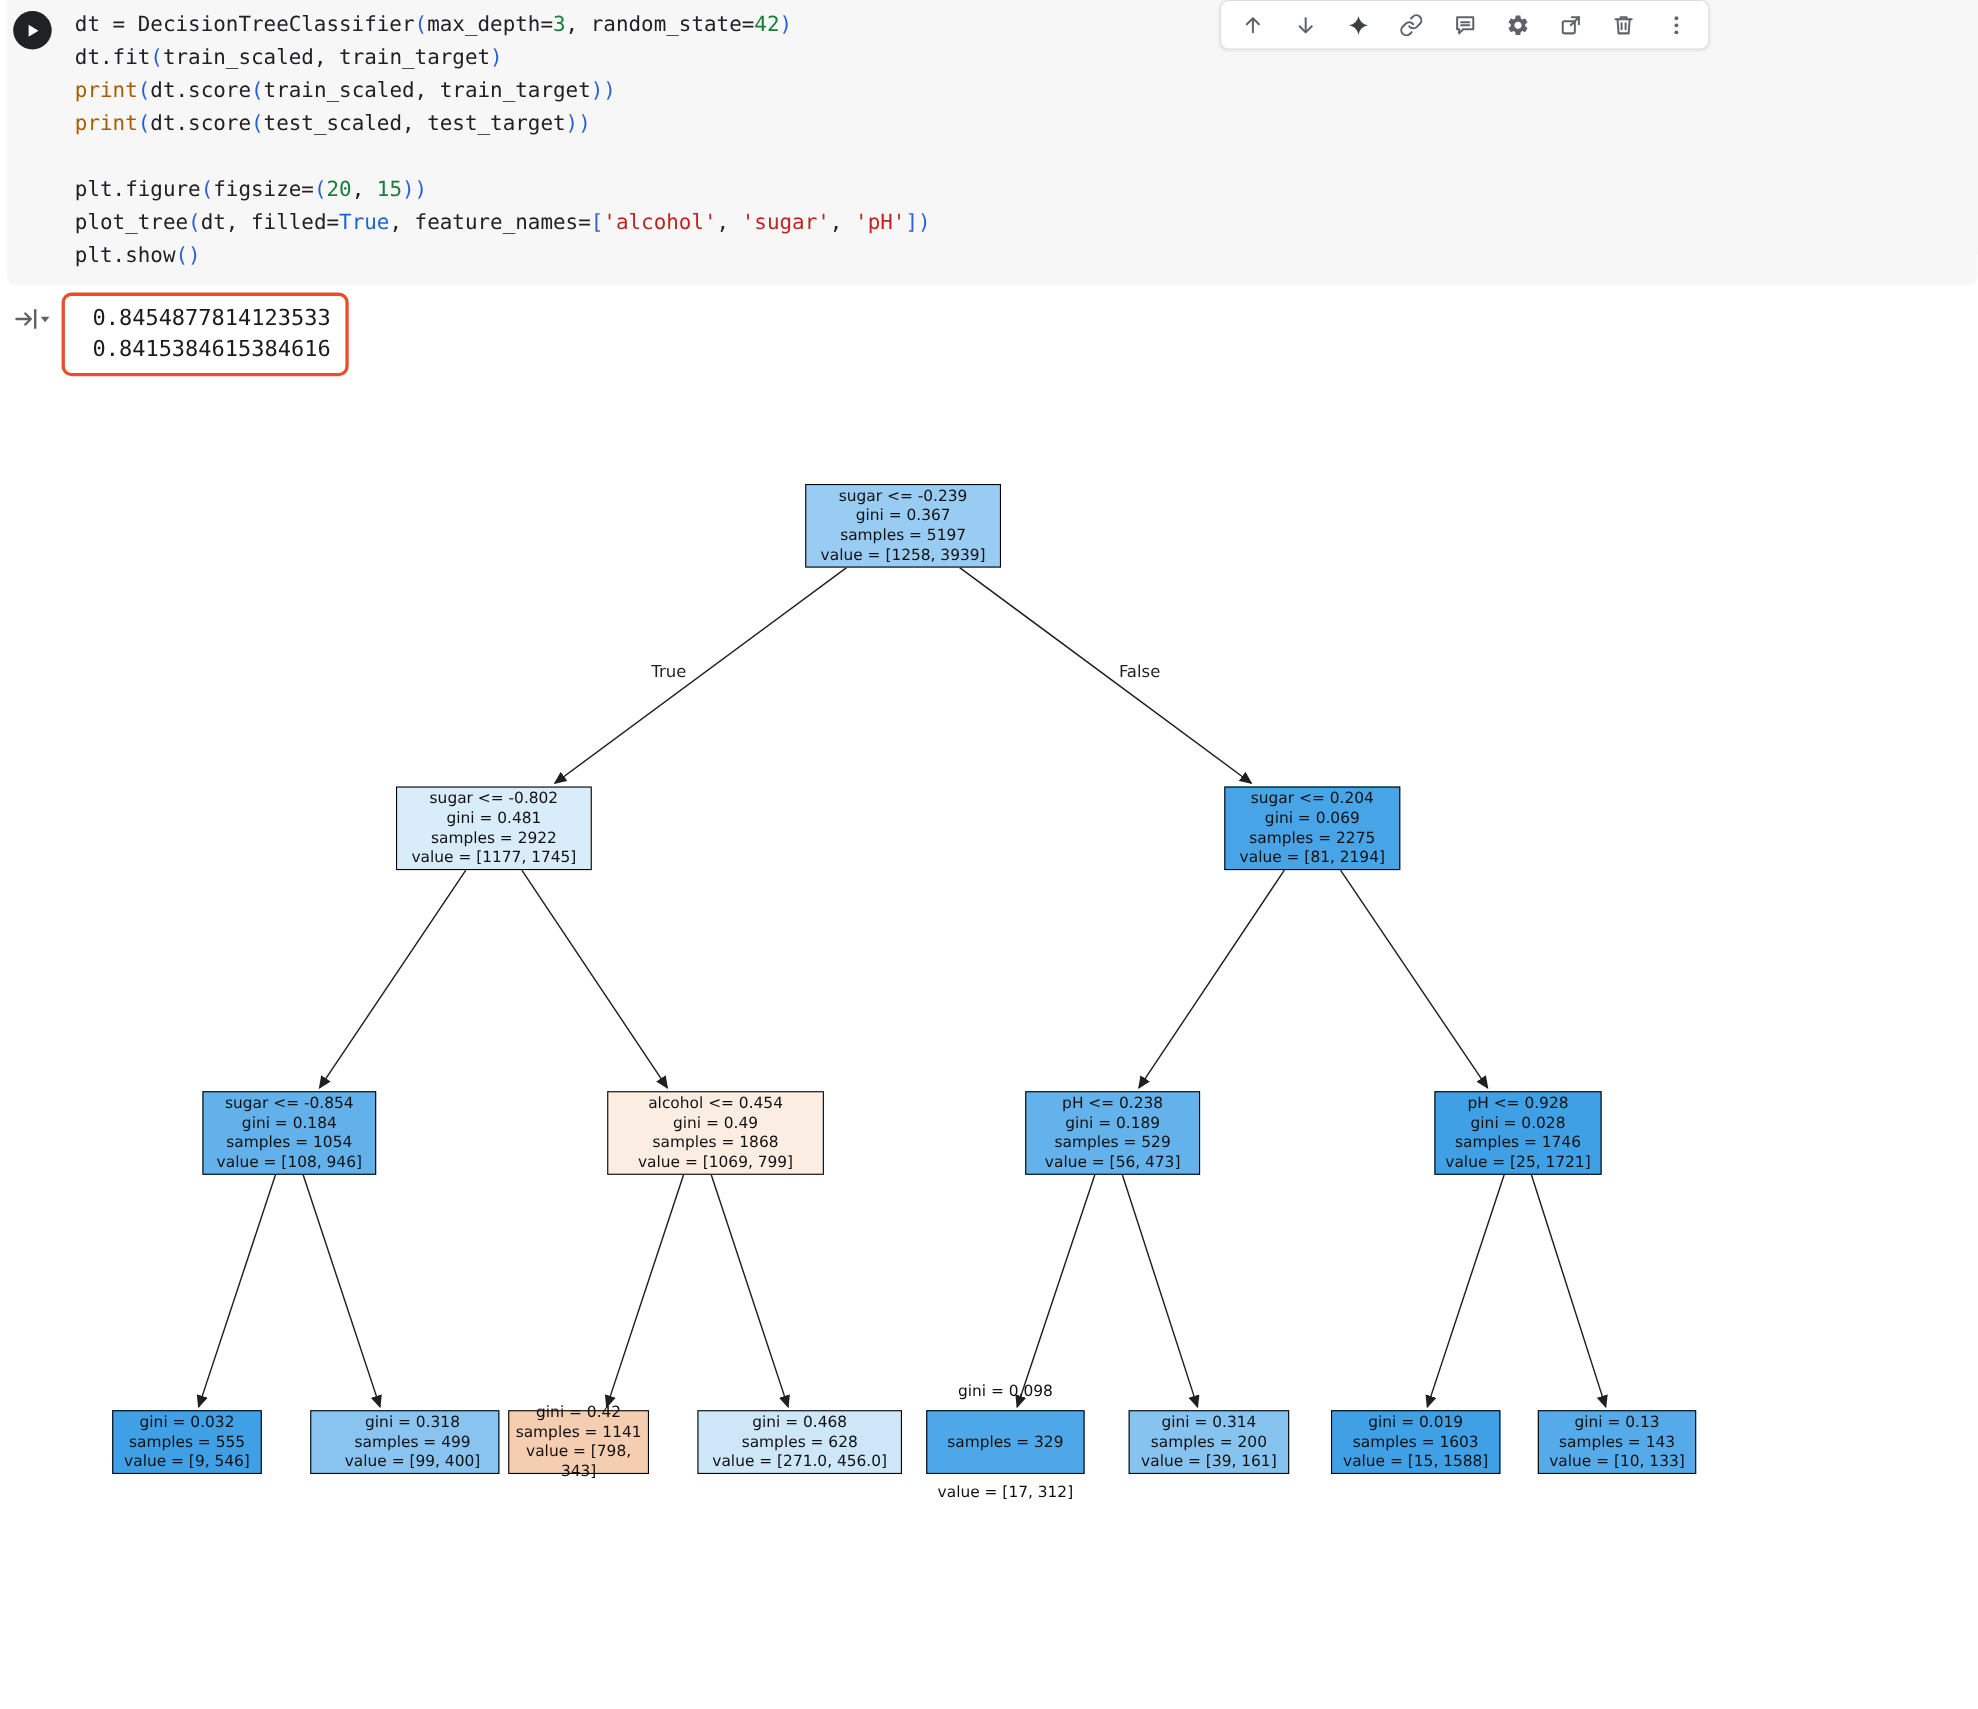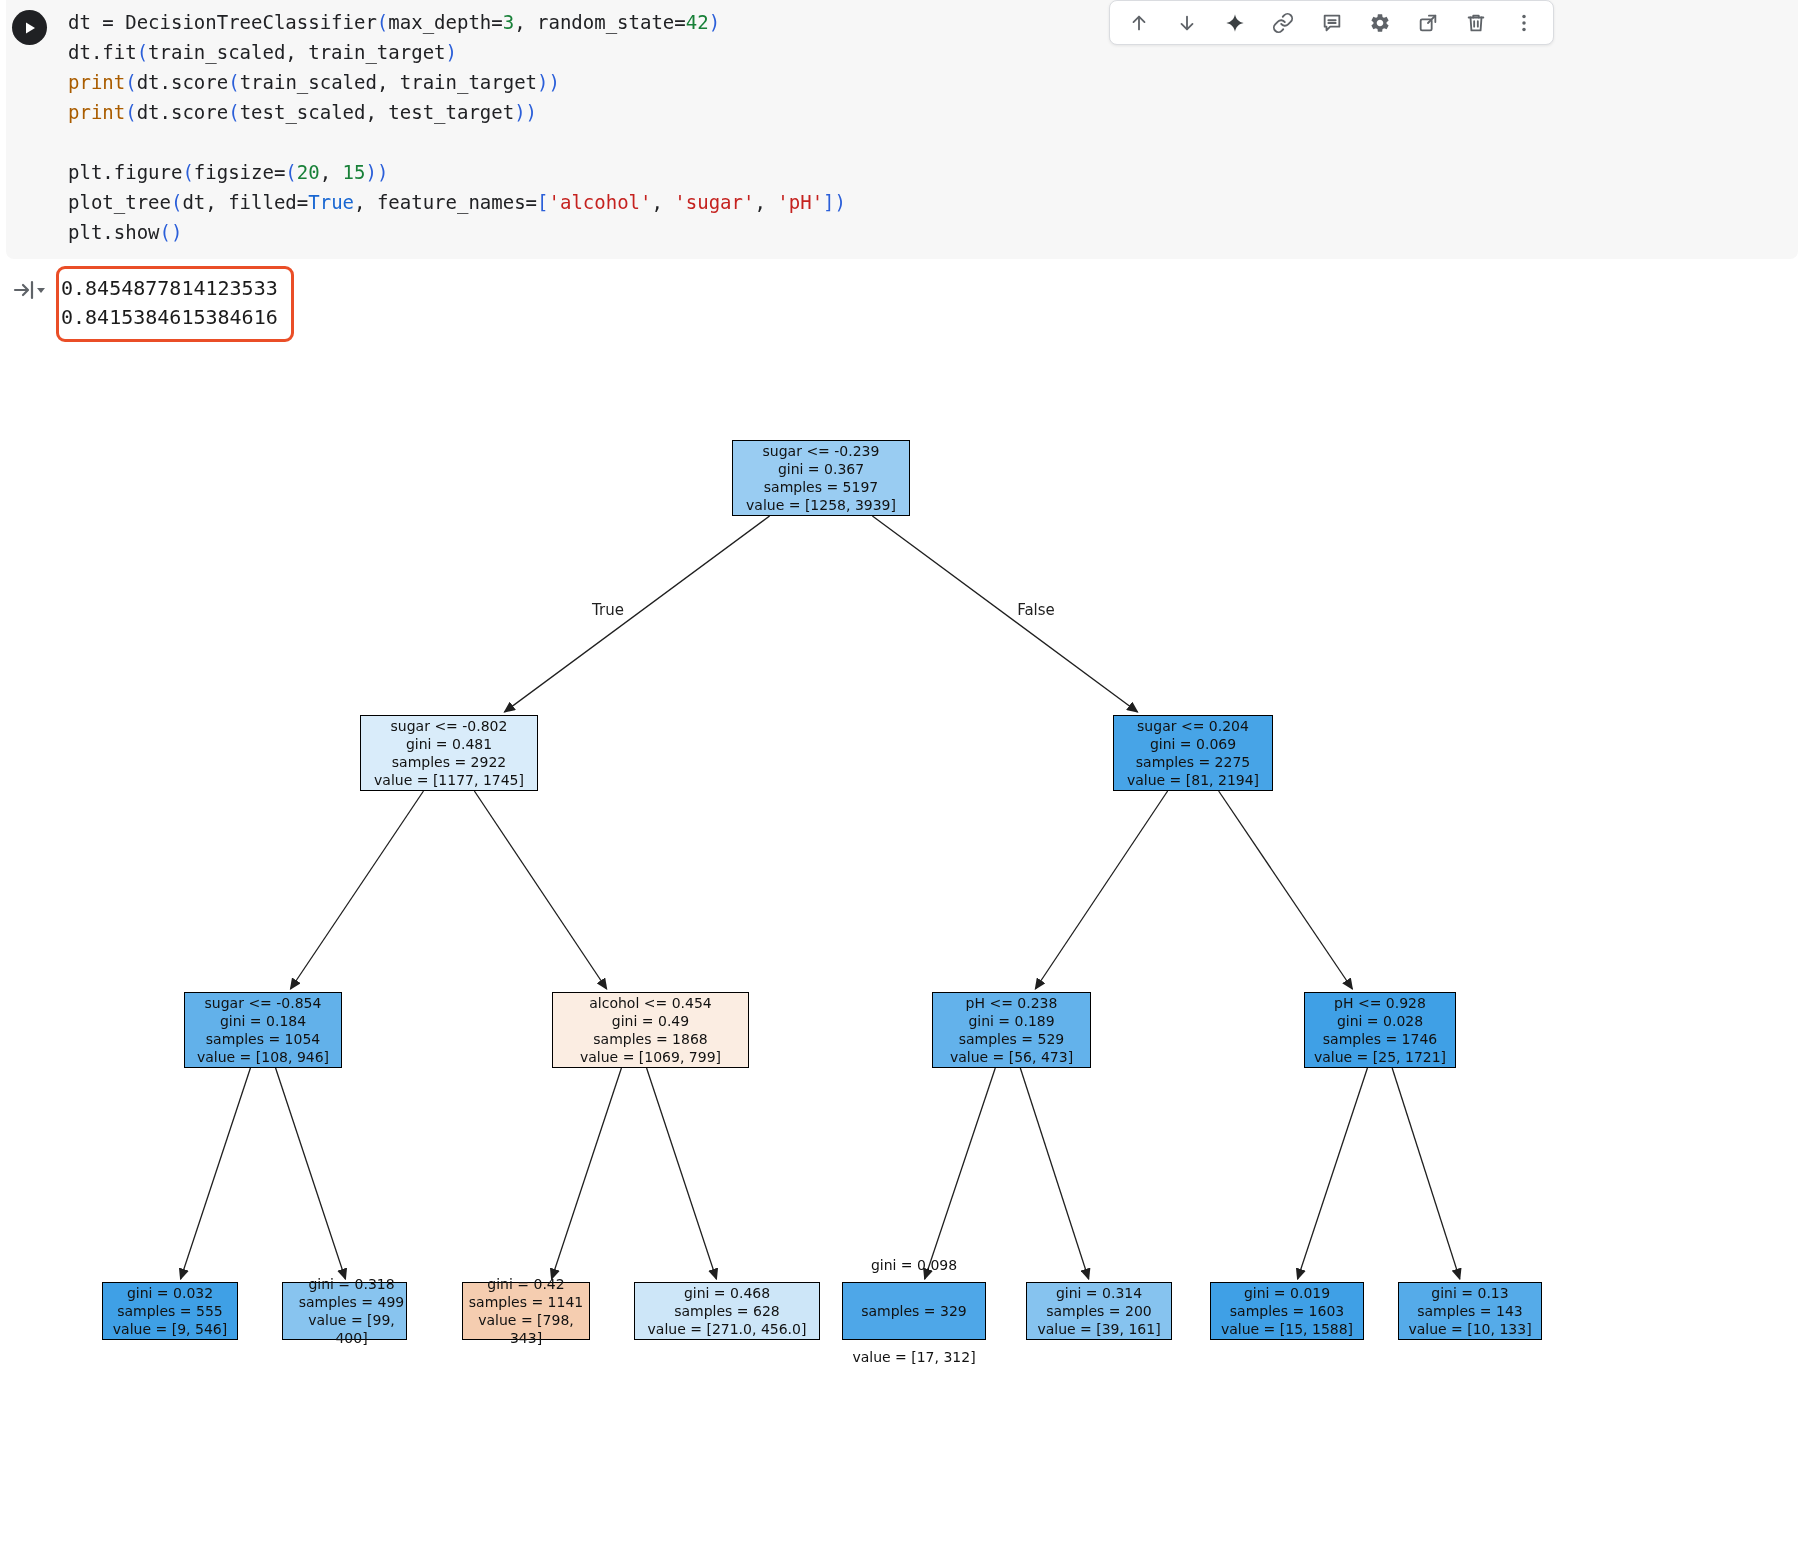--- a/index.html
+++ b/index.html
@@ -30,21 +30,21 @@
                   background:#ffffff; border:1px solid #dadce0; border-radius:8px;
                   box-shadow:0 1px 3px rgba(0,0,0,.08);
                   display:flex; align-items:center; justify-content:space-between; padding:0 14px; }
   .tb-btn { background:none; border:none; width:30px; height:30px; display:flex;
             align-items:center; justify-content:center; cursor:pointer; border-radius:50%; }
   .tb-btn svg { display:block; }
 
   
   .output-gutter-icon { position:absolute; left:12px; top:276px; width:36px; height:28px; }
   .output-box { position:absolute; left:56px; top:266px; background:#fff;
-                border:3px solid #ea4e27; border-radius:9px; padding:5px 13px 7px 2px;
+                border:3px solid #ea4e27; border-radius:9px; padding:5px 13px 7px 25px;
                 font-family:"DejaVu Sans Mono","Liberation Mono",monospace;
                 font-size:20px; line-height:29px; color:#1b1b1b; }
 
   
   .tree-figure { position:absolute; inset:0; pointer-events:none; }
   .tree-edges { position:absolute; inset:0; }
   .tree-node { position:absolute; border:1px solid #000; display:flex; flex-direction:column;
                align-items:center; justify-content:center; text-align:center;
                font-family:"DejaVu Sans","Liberation Sans",sans-serif;
                font-size:14px; line-height:18px; color:#111; }
@@ -210,21 +210,21 @@
           <div>pH &lt;= 0.928</div>
           <div>gini = 0.028</div>
           <div>samples = 1746</div>
           <div>value = [25, 1721]</div>
         </div>
         <div class="tree-node" style="left: 102px; top: 1282px; width: 136px; height: 58px; background: rgb(63, 160, 230);">
           <div>gini = 0.032</div>
           <div>samples = 555</div>
           <div>value = [9, 546]</div>
         </div>
-        <div class="tree-node" style="left: 282px; top: 1282px; width: 125px; height: 58px; background: rgb(136, 196, 239); padding-left: 14px;">
+        <div class="tree-node" style="left: 282px; top: 1282px; width: 172px; height: 58px; background: rgb(136, 196, 239); padding-left: 14px;">
           <div>gini = 0.318</div>
           <div>samples = 499</div>
           <div>value = [99, 400]</div>
         </div>
         <div class="tree-node" style="left: 462px; top: 1282px; width: 128px; height: 58px; background: rgb(245, 205, 176);">
           <div>gini = 0.42</div>
           <div>samples = 1141</div>
           <div>value = [798, 343]</div>
         </div>
         <div class="tree-node" style="left: 634px; top: 1282px; width: 186px; height: 58px; background: rgb(205, 230, 248);">

